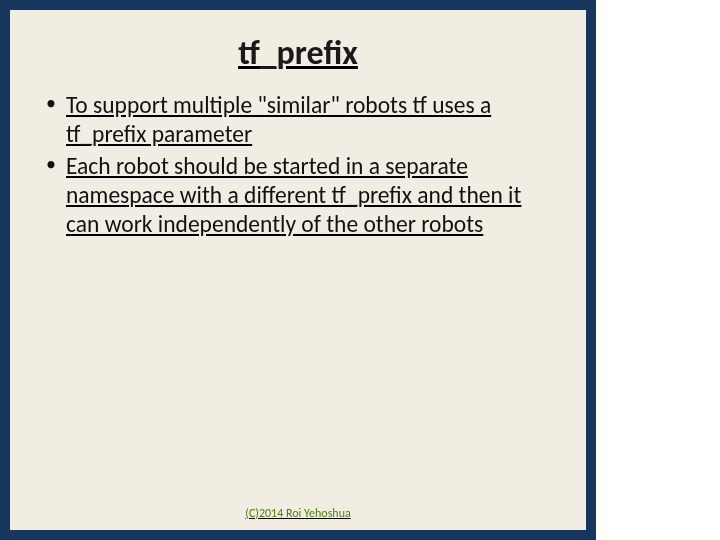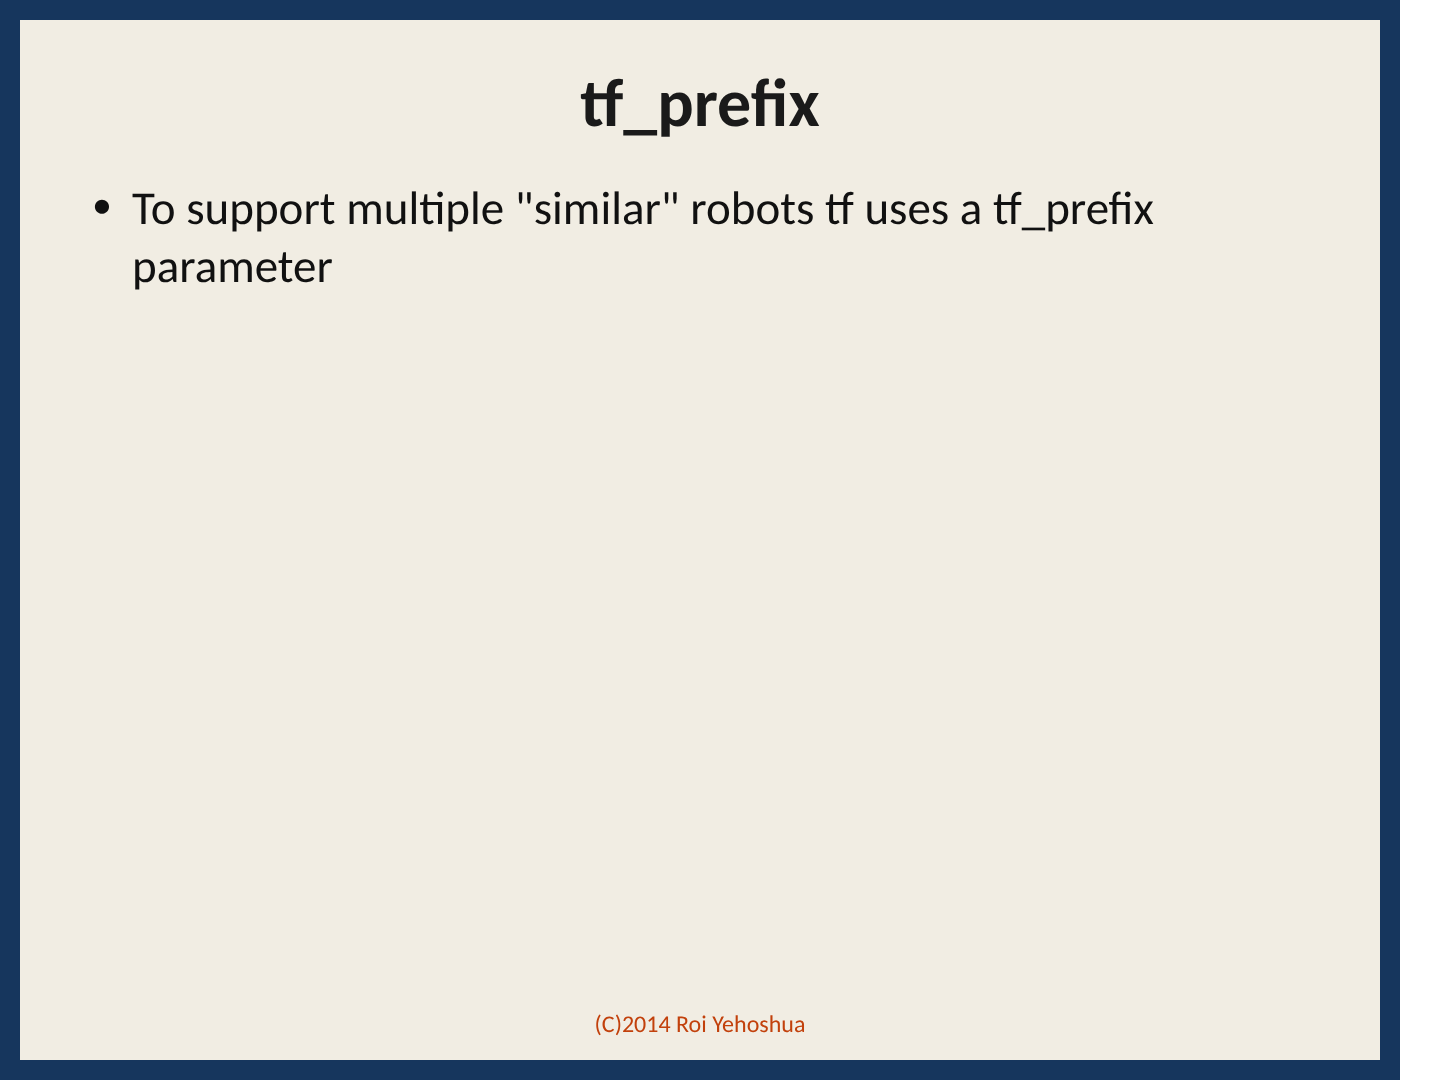--- a/index.html
+++ b/index.html
@@ -5,24 +5,25 @@
   html, body {
     margin: 0;
     padding: 0;
     width: 720px;
     height: 540px;
     font-family: Calibri, "Segoe UI", Arial, sans-serif;
     background: #ffffff;
   }
   .frame {
     box-sizing: border-box;
-    width: 700px;
+    width: 596px;
     height: 540px;
     background: #16365d;
     padding: 10px;
+    text-decoration: underline;
   }
   .slide {
     box-sizing: border-box;
     width: 100%;
     height: 100%;
     background: #f1ede3;
     padding: 18px 28px 8px 28px;
     display: flex;
     flex-direction: column;
   }
@@ -51,28 +52,29 @@
     content: "•";
     position: absolute;
     left: 6px;
     top: 0;
     font-size: 20px;
     color: #111;
   }
   .footer {
     text-align: center;
     font-size: 12px;
-    color: #c2410c;
+    color: #4d7c0f;
     padding-bottom: 2px;
   }
 </style>
 </head>
 <body>
 
 <div class="frame">
   <div class="slide">
     <div class="title">tf_prefix</div>
     <ul class="bullets">
       <li>To support multiple "similar" robots tf uses a tf_prefix parameter</li>
+      <li>Each robot should be started in a separate namespace with a different tf_prefix and then it can work independently of the other robots</li>
     </ul>
     <div class="footer">(C)2014 Roi Yehoshua</div>
   </div>
 </div>
 
 </body></html>

